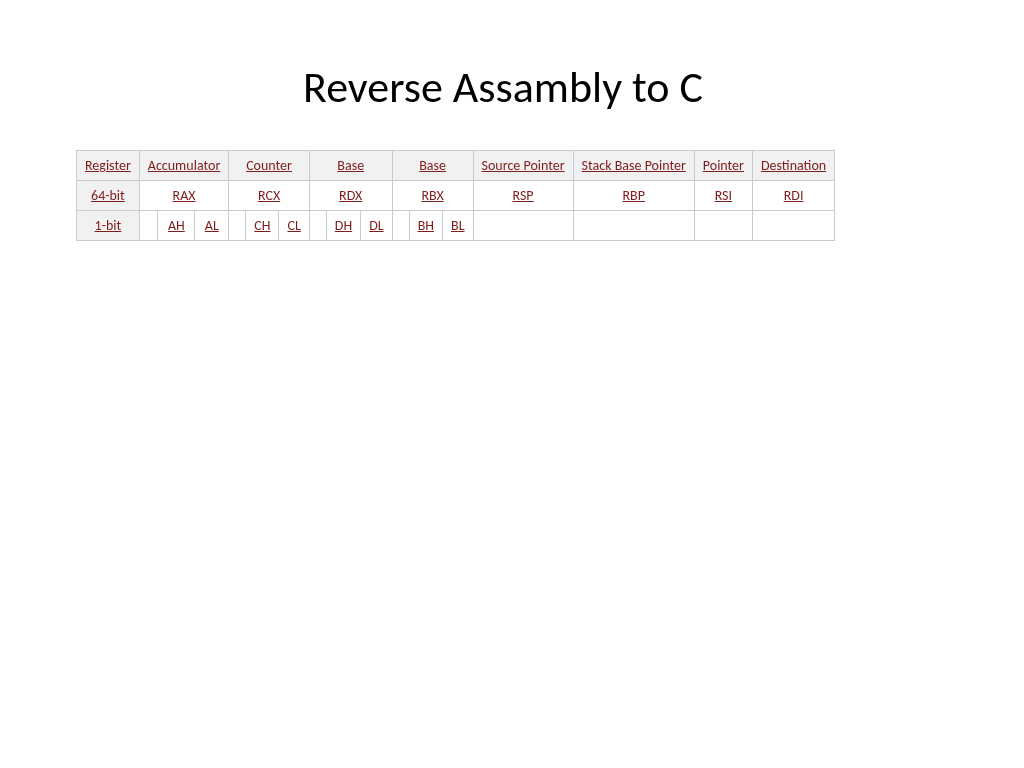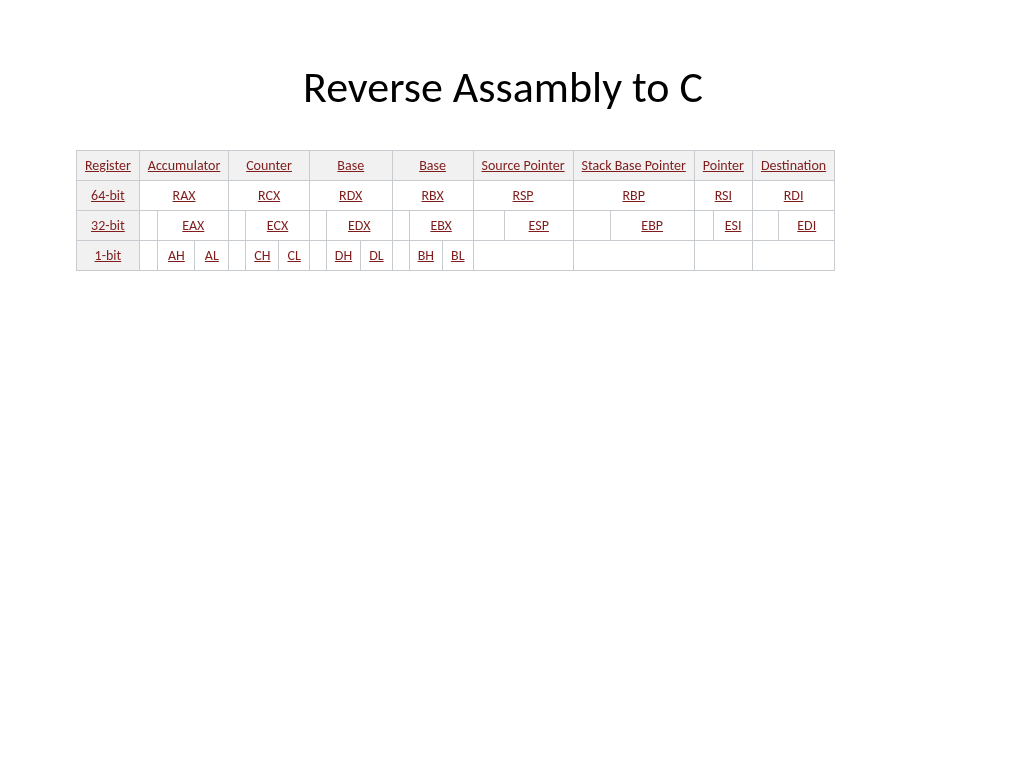--- a/index.html
+++ b/index.html
@@ -89,39 +89,20 @@
           <td colspan="4">RAX</td>
           <td colspan="4">RCX</td>
           <td colspan="4">RDX</td>
           <td colspan="4">RBX</td>
           <td colspan="2">RSP</td>
           <td colspan="2">RBP</td>
           <td colspan="2">RSI</td>
           <td colspan="2">RDI</td>
         </tr>
         <tr>
-          <td class="rowhdr">32-bit</td>
-          <td class="blank"></td>
-          <td colspan="3">EAX</td>
-          <td class="blank"></td>
-          <td colspan="3">ECX</td>
-          <td class="blank"></td>
-          <td colspan="3">EDX</td>
-          <td class="blank"></td>
-          <td colspan="3">EBX</td>
-          <td class="blank"></td>
-          <td>ESP</td>
-          <td class="blank"></td>
-          <td>EBP</td>
-          <td class="blank"></td>
-          <td>ESI</td>
-          <td class="blank"></td>
-          <td>EDI</td>
-        </tr>
-        <tr>
           <td class="rowhdr">1-bit</td>
           <td class="blank" colspan="2"></td>
           <td>AH</td>
           <td>AL</td>
           <td class="blank" colspan="2"></td>
           <td>CH</td>
           <td>CL</td>
           <td class="blank" colspan="2"></td>
           <td>DH</td>
           <td>DL</td>

